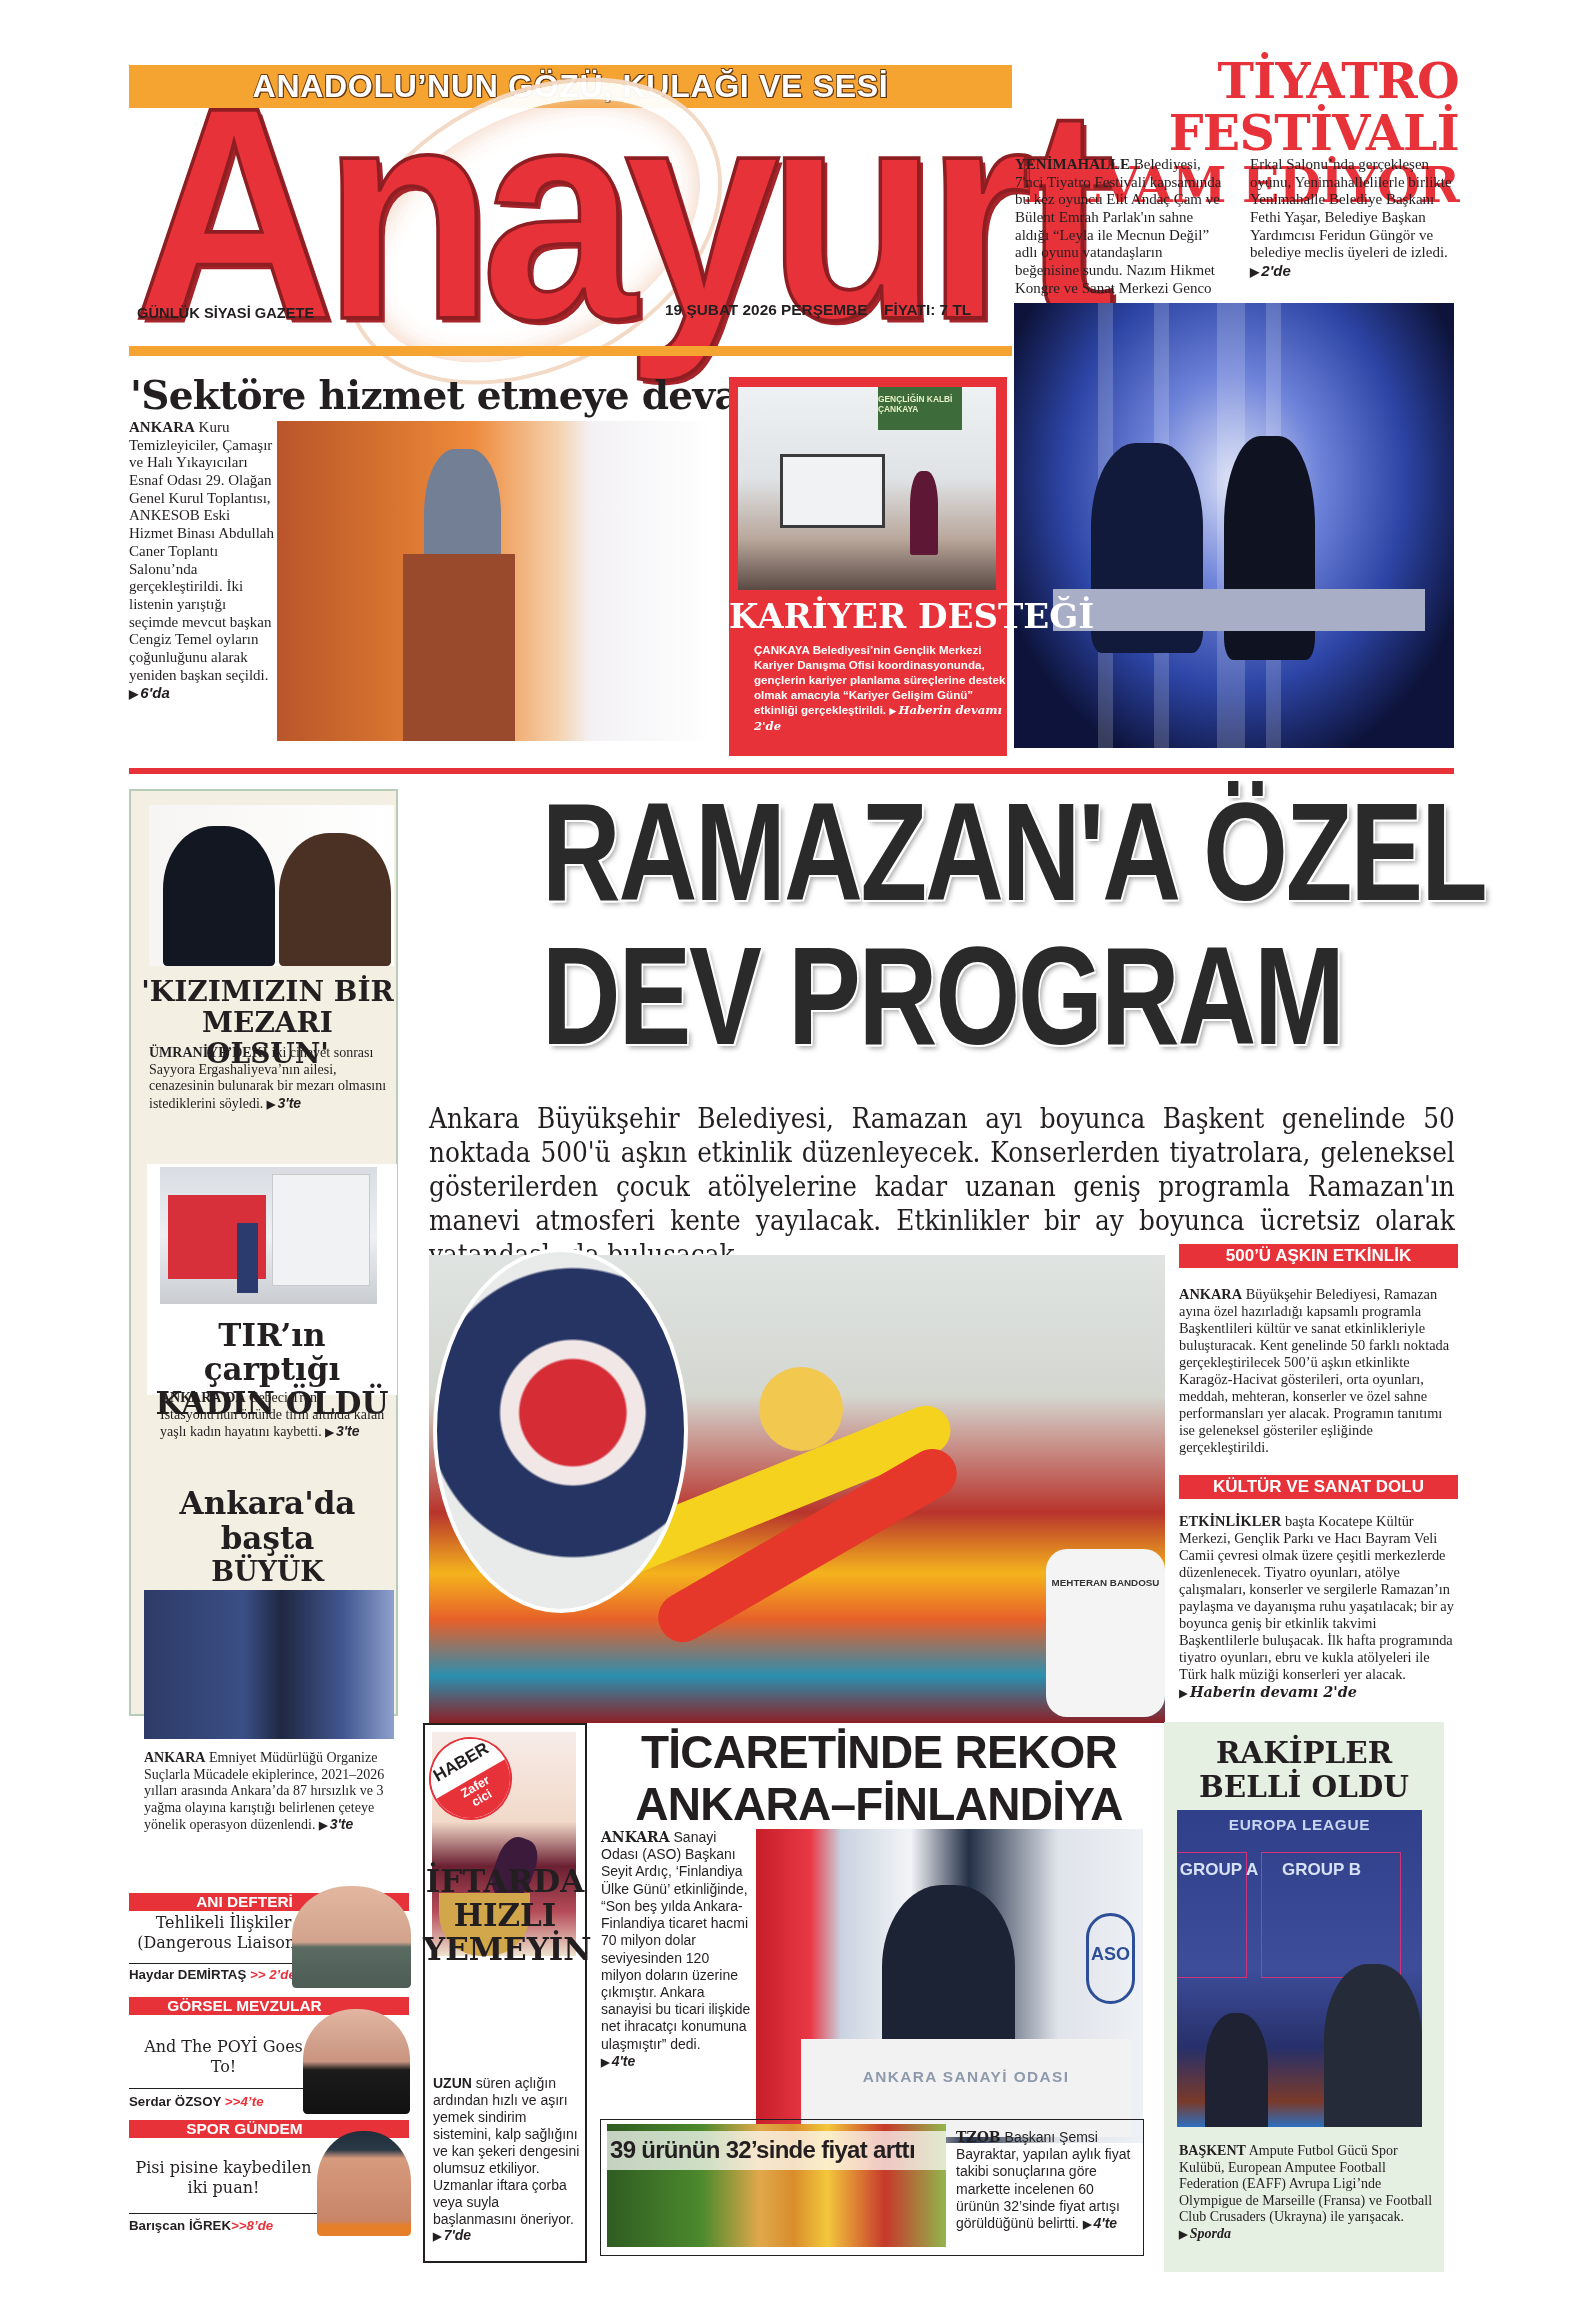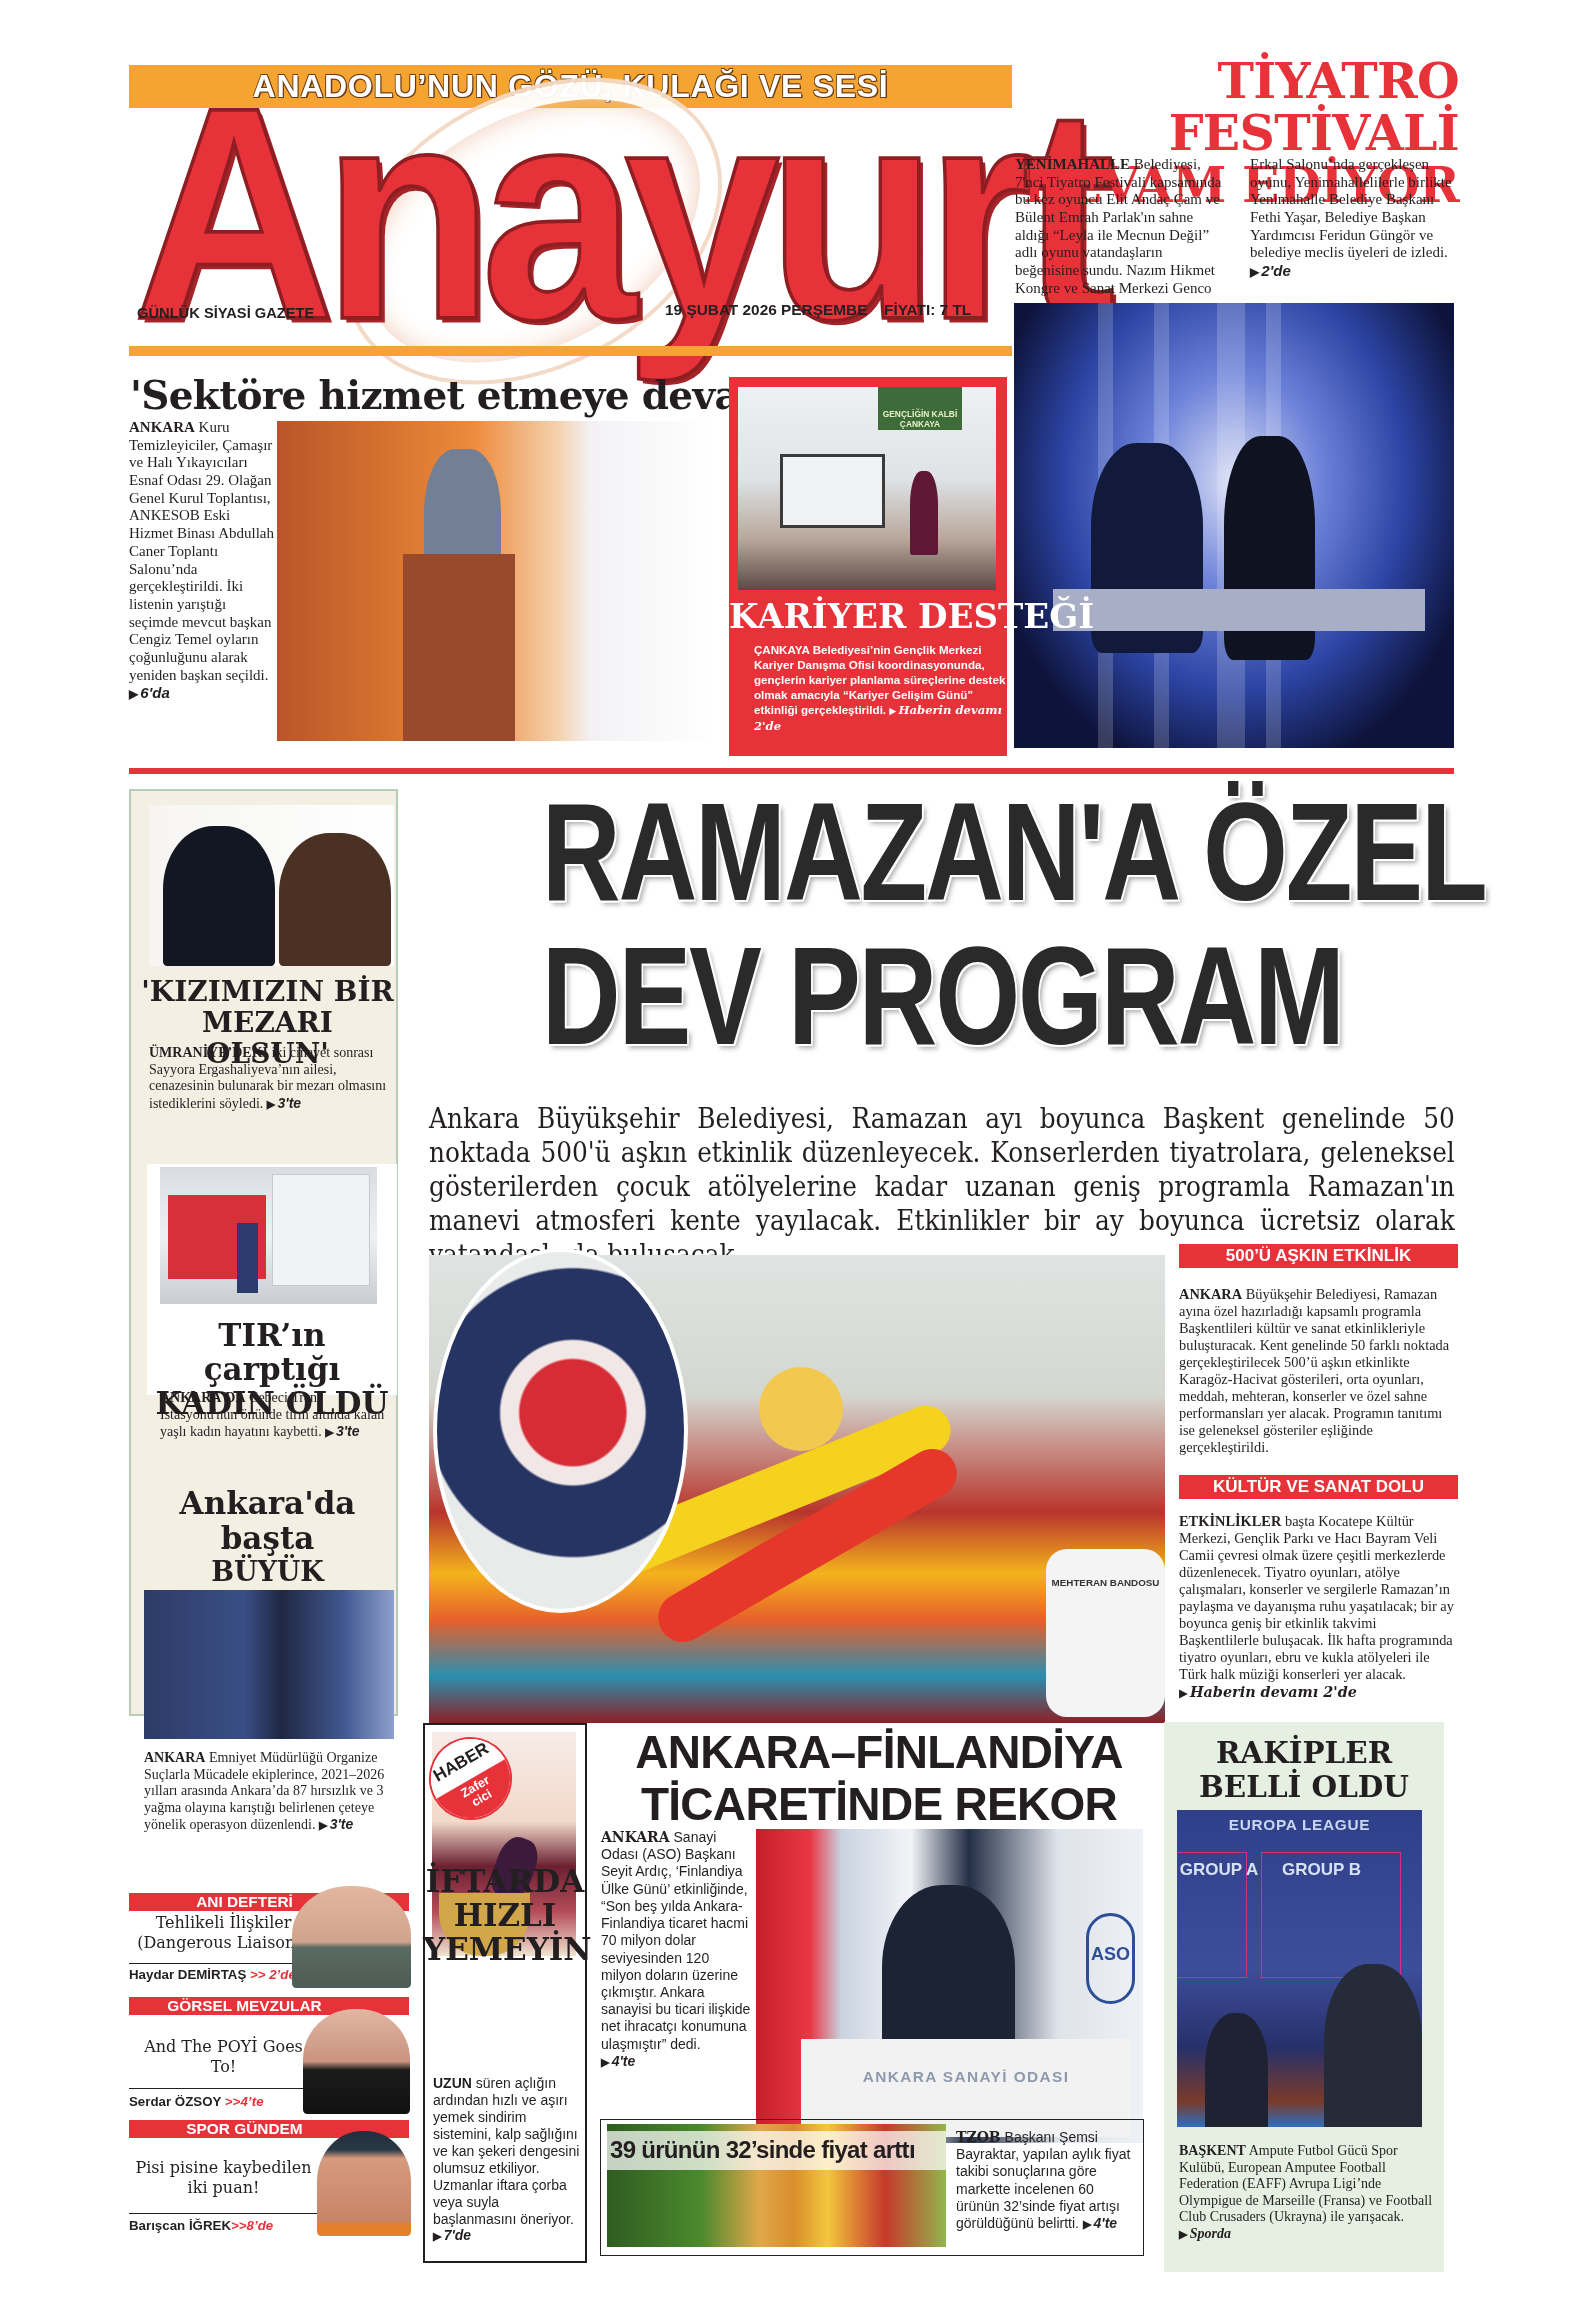--- a/index.html
+++ b/index.html
@@ -166,21 +166,21 @@
   <span class="lead">ANKARA</span><span> Kuru Temizleyiciler, Çamaşır ve Halı Yıkayıcıları Esnaf Odası 29. Olağan Genel Kurul Toplantısı, ANKESOB Eski Hizmet Binası Abdullah Caner Toplantı Salonu’nda gerçekleştirildi. İki listenin yarıştığı seçimde mevcut başkan Cengiz Temel oyların çoğunluğunu alarak yeniden başkan seçildi.</span><br>
   <span class="ref arrow sans">6'da</span>
 </div>
 <div class="abs photo" id="sector-photo">
   <div style="position:absolute;left:147px;top:28px;width:77px;height:161px;background:#727f94;border-radius:40% 40% 5.6px 5.6px"></div>
   <div style="position:absolute;left:126px;top:133px;width:112px;height:189px;background:#9a4a2c"></div>
 </div>
 
 <div class="abs" id="career-box"></div>
 <div class="abs photo" id="career-photo">
-  <div style="position:absolute;left:140px;top:0;width:84px;height:43px;background:#3d6b3a;color:#e8f2c7;font:bold 8.4px/1.2 'Liberation Sans',sans-serif;text-align:center;padding-top:22px">GENÇLİĞİN KALBİ ÇANKAYA</div>
+  <div style="position:absolute;left:140px;top:0;width:84px;height:43px;background:#3d6b3a;color:#e8f2c7;font:bold 8.4px/1.2 'Liberation Sans',sans-serif;padding-top:7px">GENÇLİĞİN KALBİ ÇANKAYA</div>
   <div style="position:absolute;left:42px;top:67px;width:105px;height:74px;background:#f1f2f4;border:3.5px solid #3b3b3b"></div>
   <div style="position:absolute;left:172px;top:84px;width:28px;height:84px;background:#5e1835;border-radius:40% 40% 2.8px 2.8px"></div>
 </div>
 <div class="abs serif" id="career-title">KARİYER DESTEĞİ</div>
 <div class="abs" id="career-text">
   <span>ÇANKAYA</span><span> Belediyesi’nin Gençlik Merkezi Kariyer Danışma Ofisi koordinasyonunda, gençlerin kariyer planlama süreçlerine destek olmak amacıyla “Kariyer Gelişim Günü” etkinliği gerçekleştirildi.</span>
   <span class="ref arrow serif">Haberin devamı 2'de</span>
 </div>
 
 <div class="abs" id="side-box"></div>
@@ -283,22 +283,22 @@
   <div>İFTARDA</div>
   <div>HIZLI</div>
   <div>YEMEYİN</div>
 </div>
 <div class="abs" id="iftar-text">
   <span class="lead">UZUN</span><span> süren açlığın ardından hızlı ve aşırı yemek sindirim sistemini, kalp sağlığını ve kan şekeri dengesini olumsuz etkiliyor. Uzmanlar iftara çorba veya suyla başlanmasını öneriyor.</span>
   <span class="ref arrow">7'de</span>
 </div>
 
 <div class="abs cond" id="fin-title">
+  <div>TİCARETİNDE REKOR</div>
   <div>ANKARA–FİNLANDİYA</div>
-  <div>TİCARETİNDE REKOR</div>
 </div>
 <div class="abs" id="fin-text">
   <span class="lead serif">ANKARA</span><span> Sanayi Odası (ASO) Başkanı Seyit Ardıç, ‘Finlandiya Ülke Günü’ etkinliğinde, “Son beş yılda Ankara-Finlandiya ticaret hacmi 70 milyon dolar seviyesinden 120 milyon doların üzerine çıkmıştır. Ankara sanayisi bu ticari ilişkide net ihracatçı konumuna ulaşmıştır” dedi.</span><br>
   <span class="ref arrow">4'te</span>
 </div>
 <div class="abs photo" id="fin-photo">
   <div style="position:absolute;left:126px;top:56px;width:133px;height:182px;background:#1b2335;border-radius:45% 45% 4.2px 4.2px"></div>
   <div style="position:absolute;left:330px;top:84px;width:49px;height:91px;border:3.5px solid #2d4f97;border-radius:28px;color:#2d4f97;font:bold 18px 'Liberation Sans',sans-serif;text-align:center;padding-top:28px">ASO</div>
 </div>
 <div class="abs" id="fin-podium"></div>

